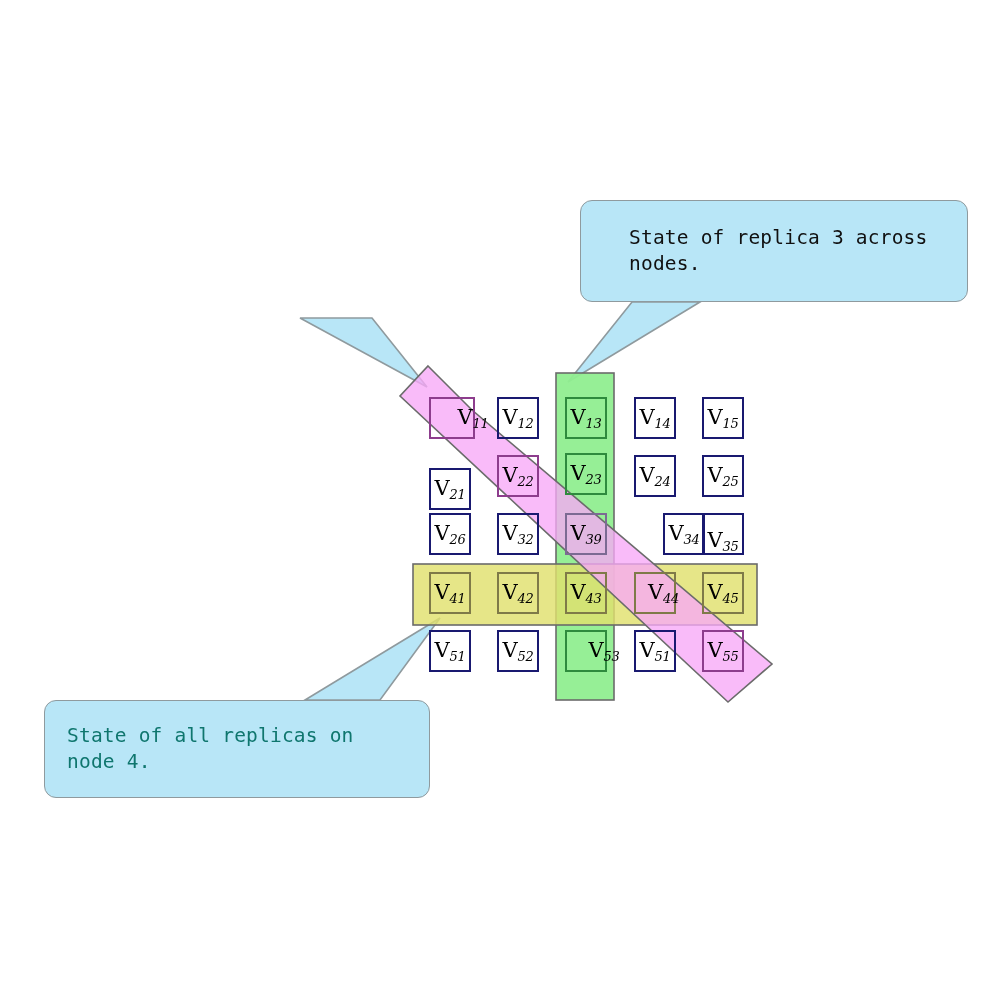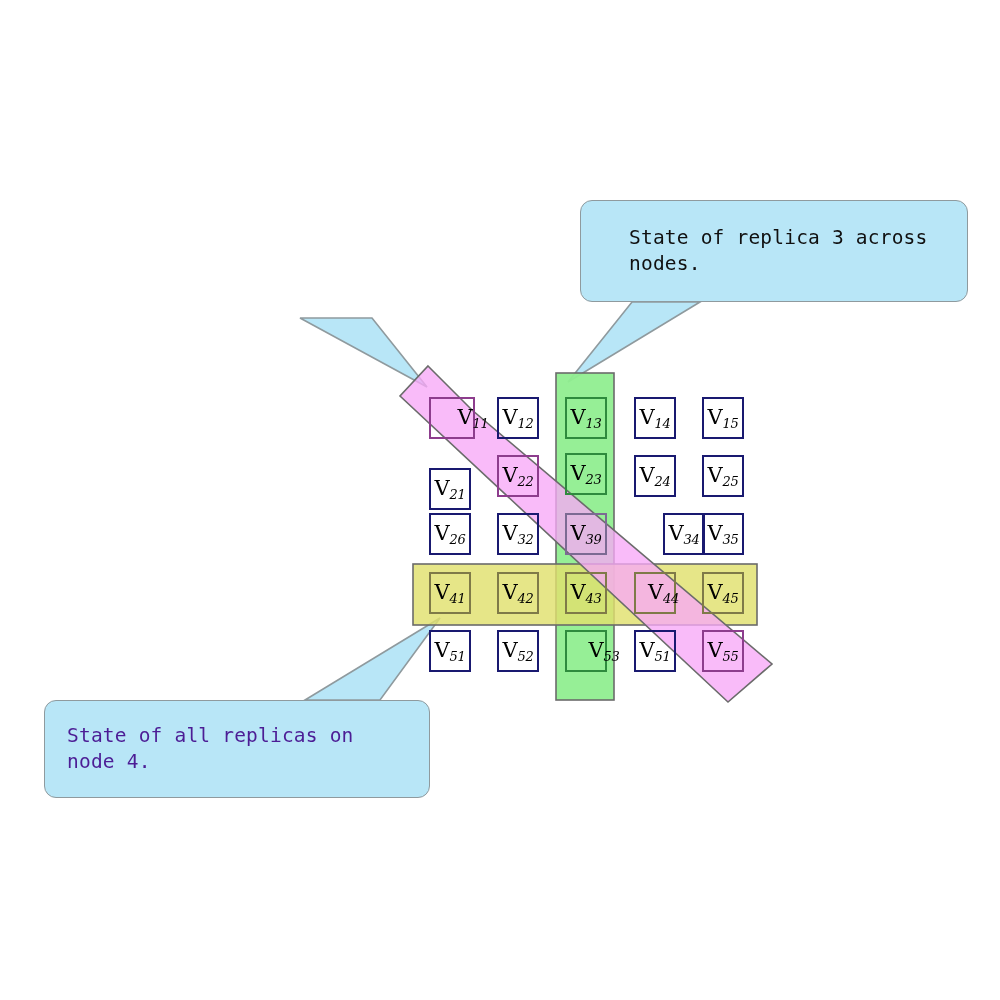--- a/index.html
+++ b/index.html
@@ -90,21 +90,21 @@
     left: 34px;  top: 212px;  width: 388px; height: 108px;
   }
   #callout-replica3 {
     left: 580px; top: 200px;  width: 388px; height: 102px;
     justify-content: center;
     color: #101010;
     padding-left: 48px;
   }
   #callout-node4 {
     left: 44px;  top: 700px;  width: 386px; height: 98px;
-    color: #4c1d95;
+    color: #0f766e;
   }
 </style>
 </head>
 <body>
 
 <div id="stage">
 
   <svg id="overlay" viewBox="0 0 1000 1000" width="1000" height="1000">
 
     <polygon points="300,318 372,318 427,387" fill="#b8e6f7" stroke="#8f9a9e" stroke-width="1.6"></polygon>
@@ -159,21 +159,21 @@
     </div>
     <div class="cell" style="left:68px;  top:116px;">
       <span class="v">V<sub>32</sub></span>
     </div>
     <div class="cell tint-mauve" style="left:136px; top:116px;">
       <span class="v">V<sub>39</sub></span>
     </div>
     <div class="cell" style="left:210px; top:116px;margin-left:24px;">
       <span class="v">V<sub>34</sub></span>
     </div>
-    <div class="cell" style="left:273px; top:116px;">
+    <div class="cell" style="left:273px; top:116px;align-items:flex-end;">
       <span class="v">V<sub>35</sub></span>
     </div>
 
     <div class="cell tint-yellow" style="left:0px;   top:175px;">
       <span class="v">V<sub>41</sub></span>
     </div>
     <div class="cell tint-yellow" style="left:68px;  top:175px;">
       <span class="v">V<sub>42</sub></span>
     </div>
     <div class="cell tint-yellow" style="left:136px; top:175px;">

